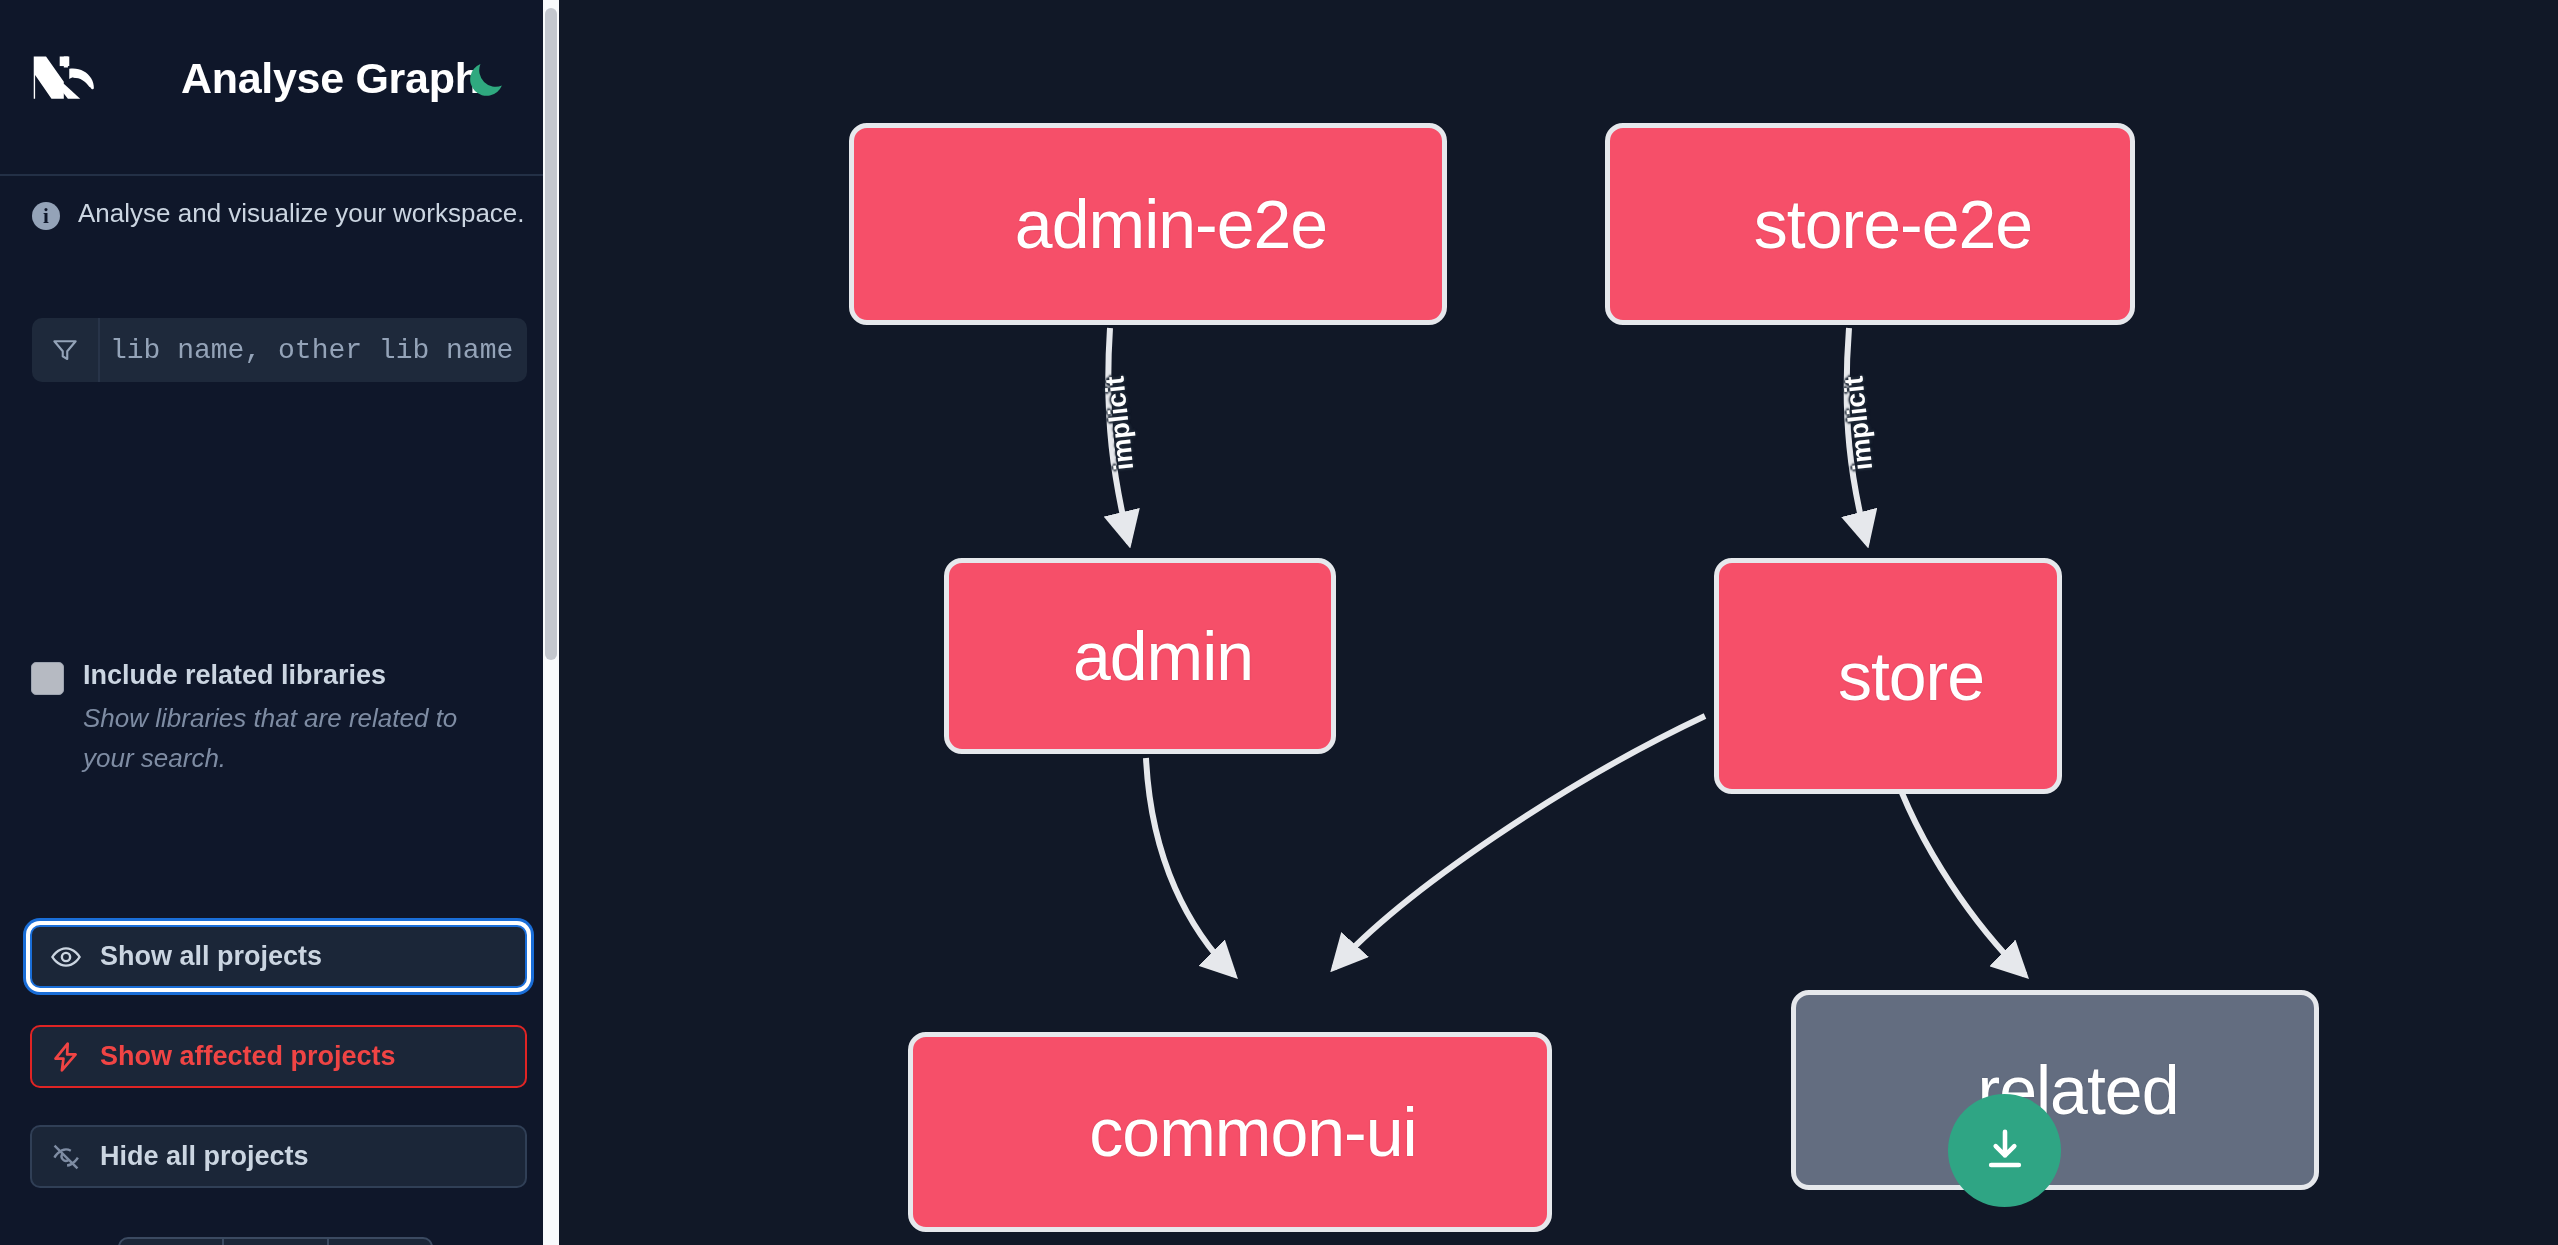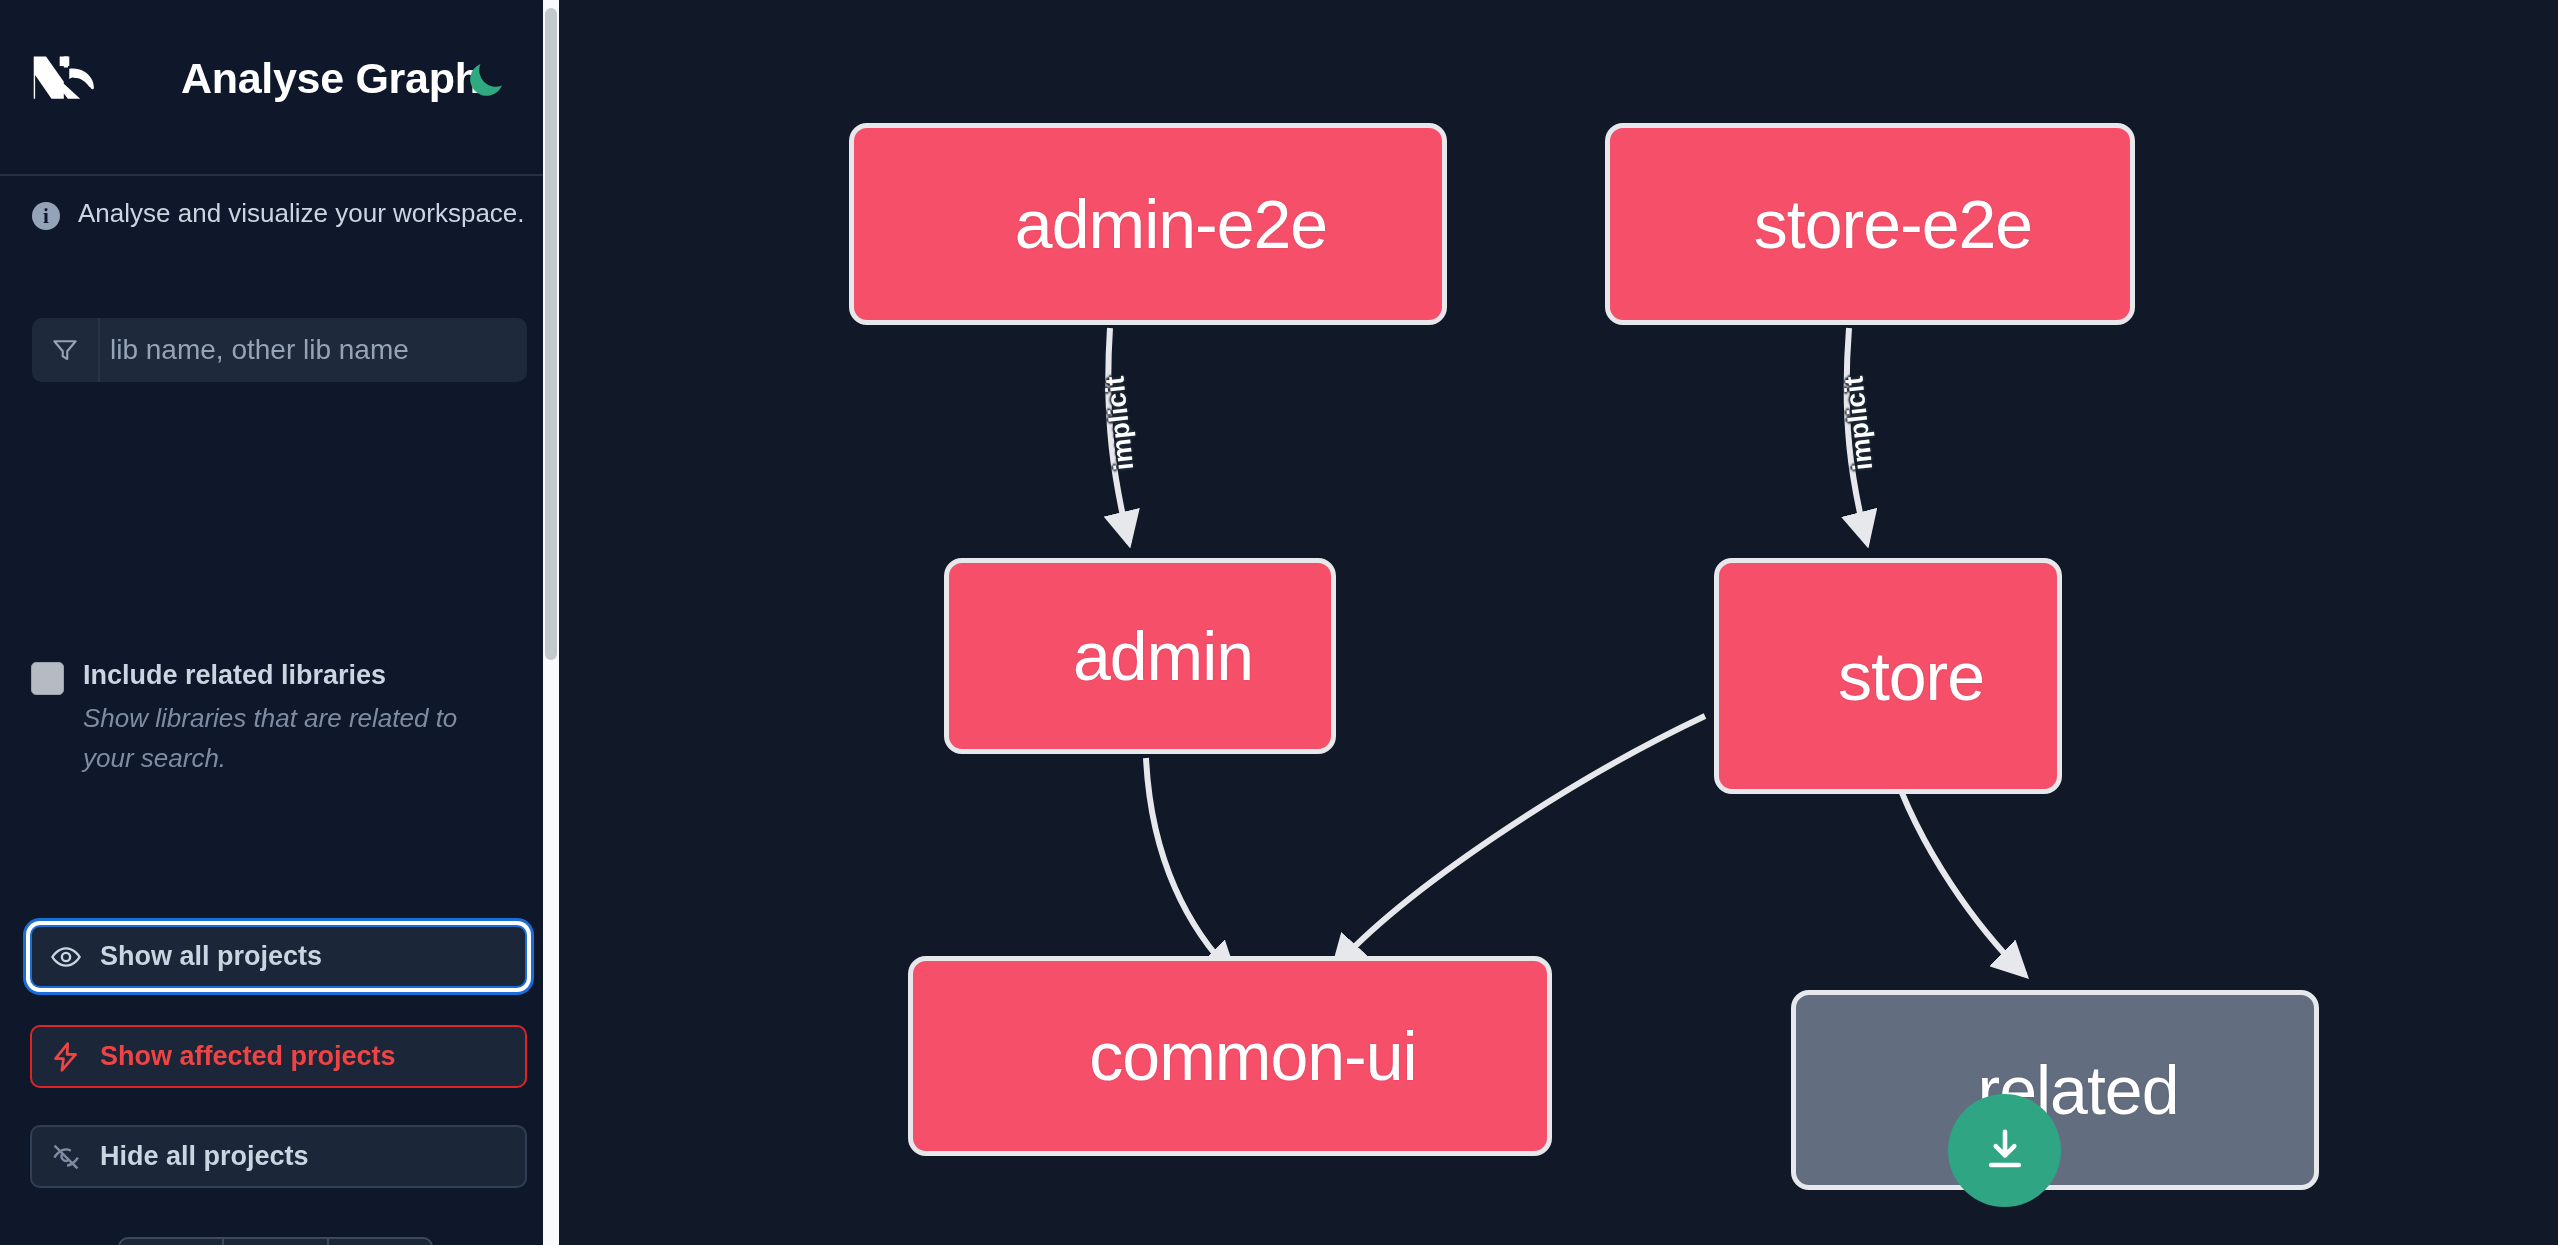--- a/index.html
+++ b/index.html
@@ -63,21 +63,21 @@
   }
   .search-icon-box {
     width: 68px; display: flex; align-items: center; justify-content: center;
     border-right: 2px solid #283purposely;
     border-right: 2px solid #2a3purposely;
   }
   .search-icon-box { border-right: 2px solid #283449; }
   .search-input {
     flex: 1; border: 0; outline: none; background: transparent;
     color: #e2e8f0; font-size: 28px;
-    font-family: Liberation Sans, sans-serif;
+    font-family: Liberation Mono, monospace;
     padding: 0 0 0 10px;
   }
   .search-input::placeholder { color: #94a3b8; opacity: 1; }
 
   
   .chk-row { position: absolute; left: 0; width: 559px; }
   .chk-box {
     position: absolute; left: 31px; top: 2px;
     width: 33px; height: 33px; border-radius: 5px;
     cursor: pointer;
@@ -296,21 +296,21 @@
     </div>
     <div class="node red" style="left:1046px; top:123px; width:530px; height:202px;">
       <span class="node-label">store-e2e</span>
     </div>
     <div class="node red" style="left:385px;  top:558px; width:392px; height:196px;">
       <span class="node-label">admin</span>
     </div>
     <div class="node red" style="left:1143px; top:558px; width:348px; height:236px;margin-left:12px;">
       <span class="node-label">store</span>
     </div>
-    <div class="node red" style="left:349px;  top:956px; width:644px; height:200px;">
+    <div class="node red" style="left:349px;  top:1032px; width:644px; height:200px;">
       <span class="node-label">common-ui</span>
     </div>
     <div class="node grey" style="left:1232px; top:990px; width:528px; height:200px;">
       <span class="node-label">related</span>
     </div>
 
     <div class="edge-label" style="left:505px; top:400px; width:110px; transform:rotate(-96deg);">implicit</div>
     <div class="edge-label" style="left:1244px; top:400px; width:110px; transform:rotate(-96deg);">implicit</div>
 
     <div class="dl-btn">

